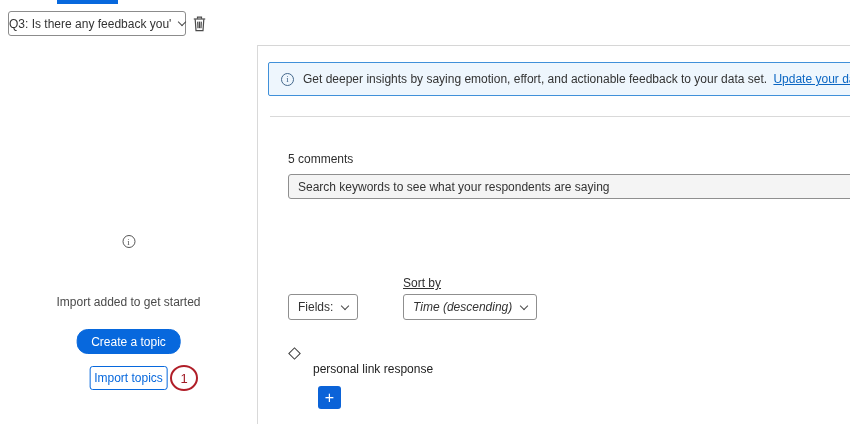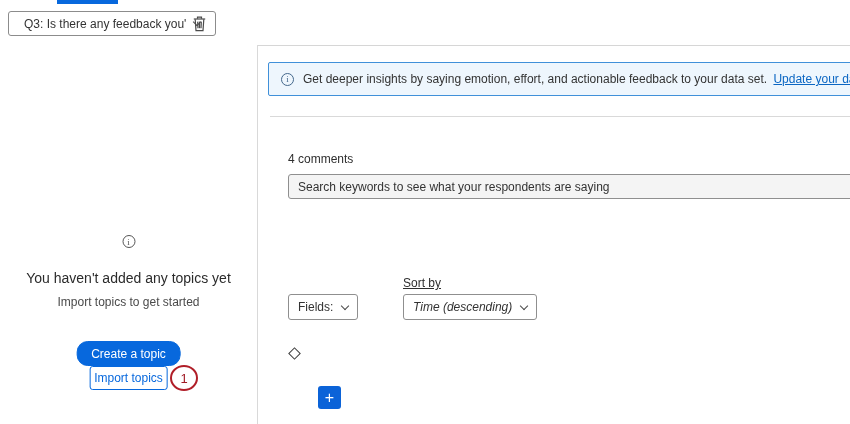--- a/index.html
+++ b/index.html
@@ -8,21 +8,21 @@
     position: relative; width: 850px; height: 424px; overflow: hidden;
     background: #fff; font-family: "Liberation Sans", sans-serif;
     font-size: 12px; color: #333;
   }
   button { font-family: "Liberation Sans", sans-serif; }
 
   
   .topbar { position: absolute; left: 0; top: 0; width: 850px; height: 45px; background: #fff; }
   .tab-indicator { position: absolute; left: 57px; top: 0; width: 61px; height: 4px; background: #0768dd; }
   .question-dd {
-    position: absolute; left: 8px; top: 11px; height: 25px; padding: 0 15px;
+    position: absolute; left: 8px; top: 11px; height: 25px; padding: 0 0;
     background: #fff; border: 1px solid #8c8c8c; border-radius: 3px;
     display: flex; align-items: center; gap: 8px; font-size: 12px; color: #333; cursor: pointer;
   }
   .trash-btn {
     position: absolute; left: 188px; top: 13px; width: 22px; height: 22px;
     background: none; border: none; cursor: pointer;
     display: flex; align-items: center; justify-content: center;
   }
 
   
@@ -33,21 +33,21 @@
   .circle-i {
     display: inline-flex; width: 13px; height: 13px; border: 1px solid #555;
     border-radius: 50%; align-items: center; justify-content: center;
     font-size: 9px; color: #555; font-family: "Liberation Serif", serif;
     flex: none;
   }
   .panel-i { position: absolute; left: 50%; top: 190px; transform: translateX(-50%); }
   .empty-title { position: absolute; top: 225px; width: 100%; text-align: center; font-size: 14px; color: #2b2b2b; }
   .empty-sub { position: absolute; top: 250px; width: 100%; text-align: center; font-size: 12px; color: #4a4a4a; }
   .btn-primary {
-    position: absolute; left: 50%; transform: translateX(-50%); top: 296px; height: 25px;
+    position: absolute; left: 50%; transform: translateX(-50%); top: 284px; height: 25px;
     padding: 0 14px; background: #0768dd; color: #fff; border: 1px solid #0768dd;
     border-radius: 11px; font-size: 12px; cursor: pointer; white-space: nowrap;
   }
   .btn-outline {
     position: absolute; left: 50%; transform: translateX(-50%); top: 321px; height: 24px;
     padding: 0 4px; background: #fff; color: #0768dd; border: 1px solid #0768dd;
     border-radius: 3px; font-size: 12px; cursor: pointer; white-space: nowrap;
   }
   .annotation {
     position: absolute; left: 170px; top: 320px; width: 28px; height: 26px;
@@ -126,54 +126,54 @@
         <path d="M3.2 3.3 L4 14.6 H11 L11.8 3.3"></path>
         <line x1="5.7" y1="5.6" x2="6" y2="12.2"></line>
         <line x1="7.5" y1="5.6" x2="7.5" y2="12.2"></line>
         <line x1="9.3" y1="5.6" x2="9" y2="12.2"></line>
       </svg>
     </button>
   </div>
 
   <div class="left-panel">
     <span class="circle-i panel-i">i</span>
-    <div class="empty-title">You haven't added any topics yet</div>
-    <div class="empty-sub">Import topics to get started</div>
+    <div class="empty-sub">Import added to get started</div>
     <button class="btn-primary">Create a topic</button>
     <button class="btn-outline">Import topics</button>
     <div class="annotation">1</div>
   </div>
 
   <div class="main">
 
     <div class="banner">
       <span class="circle-i banner-i">i</span>
       <span class="banner-text">
         <span>Get deeper insights by saying emotion, effort, and actionable feedback to your data set.</span>
         <a class="banner-link">Update your data set</a>
       </span>
     </div>
 
     <div class="card">
-      <div class="comments-count">4 comments</div>
+      <div class="comments-count">5 comments</div>
 
       <input class="search" type="text" placeholder="Search keywords to see what your respondents are saying" style="">
 
       <div class="lbl sort-lbl">Sort by</div>
 
       <button class="dd fields-dd">
         <span>Fields:</span>
         <span class="chev"></span>
       </button>
       <button class="dd sort-dd">
         <span>Time (descending)</span>
         <span class="chev"></span>
       </button>
 
       <span class="diamond"></span>
+      <div class="resp-label">personal link response</div>
 
       <button class="plus-btn">
         <span>+</span>
       </button>
     </div>
 
   </div>
 </div>
 
 </body></html>

